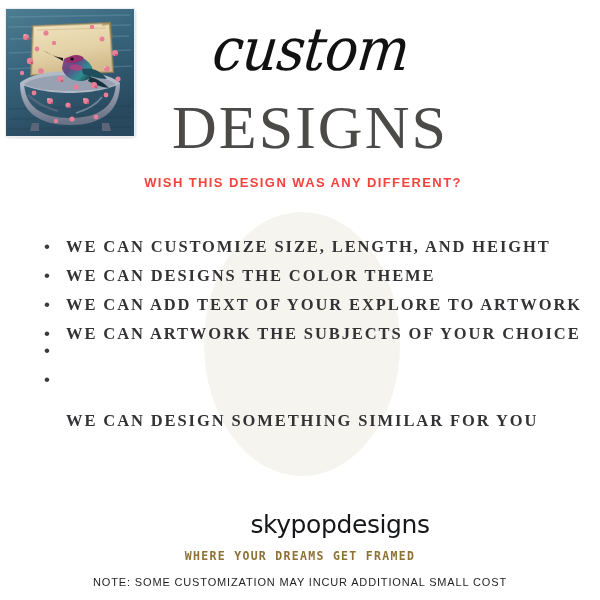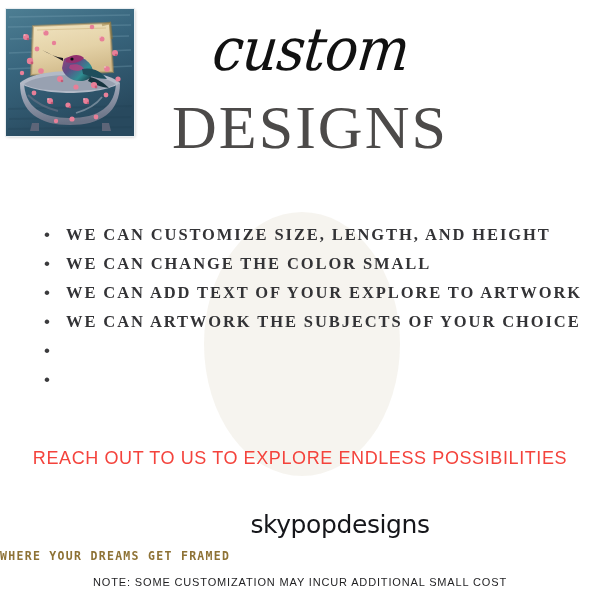--- a/index.html
+++ b/index.html
@@ -128,20 +128,21 @@
   }
   .feature-bullet.blank { color: transparent; }
   .feature-text {
     font-family: "Liberation Serif", "DejaVu Serif", serif;
     font-weight: 700;
     font-size: 16.5px;
     line-height: 29px;
     letter-spacing: 1.9px;
     color: #333336;
     white-space: nowrap;
+    margin-top: 12px;
   }
 
   
   .cta {
     position: absolute;
     left: 0;
     top: 446px;
     width: 600px;
     text-align: center;
     box-sizing: border-box;
@@ -169,20 +170,21 @@
     letter-spacing: -0.4px;
     color: #15161a;
     z-index: 2;
     margin-left: 40px;
   }
   .tagline {
     position: absolute;
     left: 0;
     top: 548px;
     width: 600px;
+    text-align: center;
     box-sizing: border-box;
     font-family: "DejaVu Sans Mono", "Liberation Mono", monospace;
     font-weight: 700;
     font-size: 11.5px;
     line-height: 16px;
     letter-spacing: 1.3px;
     color: #8e7235;
     z-index: 2;
   }
   .note {
@@ -315,53 +317,57 @@
         <circle cx="99" cy="58" r="1.1"></circle>
           <circle cx="94" cy="28" r="1"></circle>
         <circle cx="42" cy="90" r="1"></circle>
           <circle cx="78" cy="90" r="1"></circle>
       </g>
     </svg>
   </div>
 
   <div class="script-word">custom</div>
   <div class="headline">DESIGNS</div>
+  <div class="subtitle">WISH  THIS  DESIGN  WAS ANY DIFFERENT?</div>
 
   <div class="feature-list">
 
     <div class="feature-row">
       <span class="feature-bullet">•</span>
       <span class="feature-text">WE CAN CUSTOMIZE SIZE, LENGTH, AND HEIGHT</span>
     </div>
 
     <div class="feature-row">
       <span class="feature-bullet">•</span>
-      <span class="feature-text">WE CAN CHANGE THE COLOR SMALL</span>
+      <span class="feature-text">WE CAN DESIGNS THE COLOR THEME</span>
     </div>
 
     <div class="feature-row">
       <span class="feature-bullet">•</span>
       <span class="feature-text">WE CAN ADD TEXT OF YOUR EXPLORE TO ARTWORK</span>
     </div>
 
     <div class="feature-row">
       <span class="feature-bullet">•</span>
       <span class="feature-text">WE CAN ARTWORK THE SUBJECTS OF YOUR CHOICE</span>
     </div>
 
     <div class="feature-row">
       <span class="feature-bullet">•</span>
     </div>
 
     <div class="feature-row">
       <span class="feature-bullet">•</span>
     </div>
 
+    <div class="feature-row">
+      <span class="feature-bullet blank"></span>
+      <span class="feature-text">WE CAN DESIGN SOMETHING SIMILAR FOR YOU</span>
+    </div>
 
   </div>
 
-  <div class="cta">REACH OUT TO US TO EXPLORE ENDLESS POSSIBILITIES</div>
 
   <div class="brand">skypopdesigns</div>
   <div class="tagline">WHERE YOUR DREAMS GET FRAMED</div>
   <div class="note">NOTE: SOME CUSTOMIZATION MAY INCUR ADDITIONAL SMALL COST</div>
 
 </div>
 
 </body></html>

